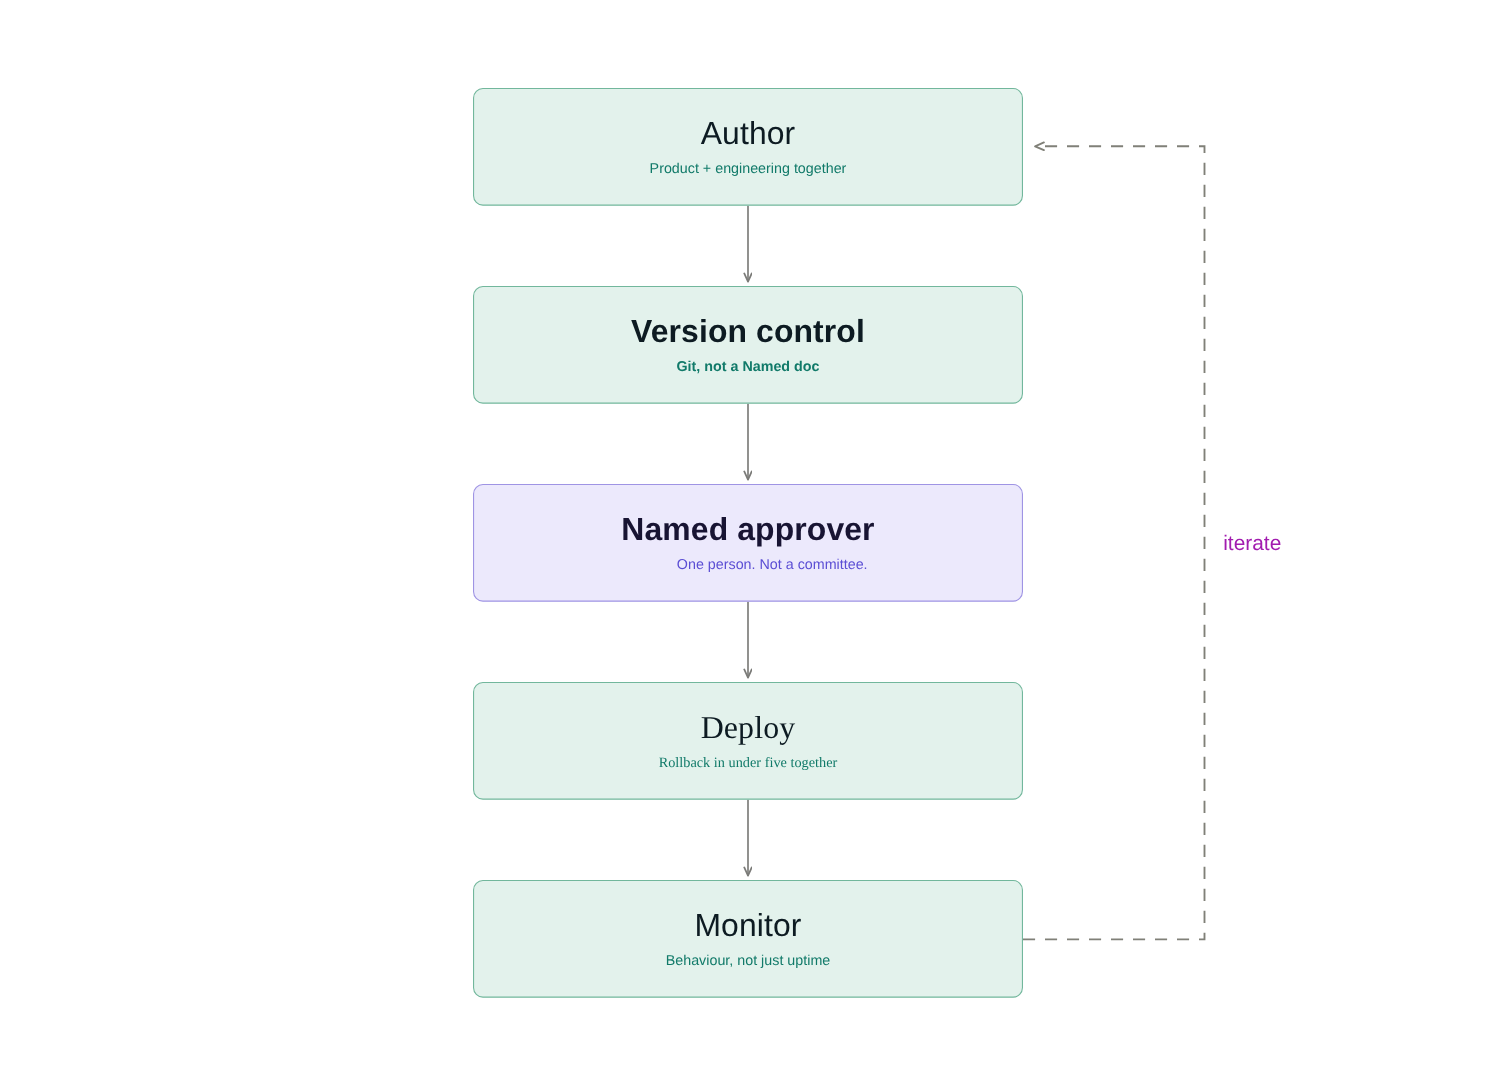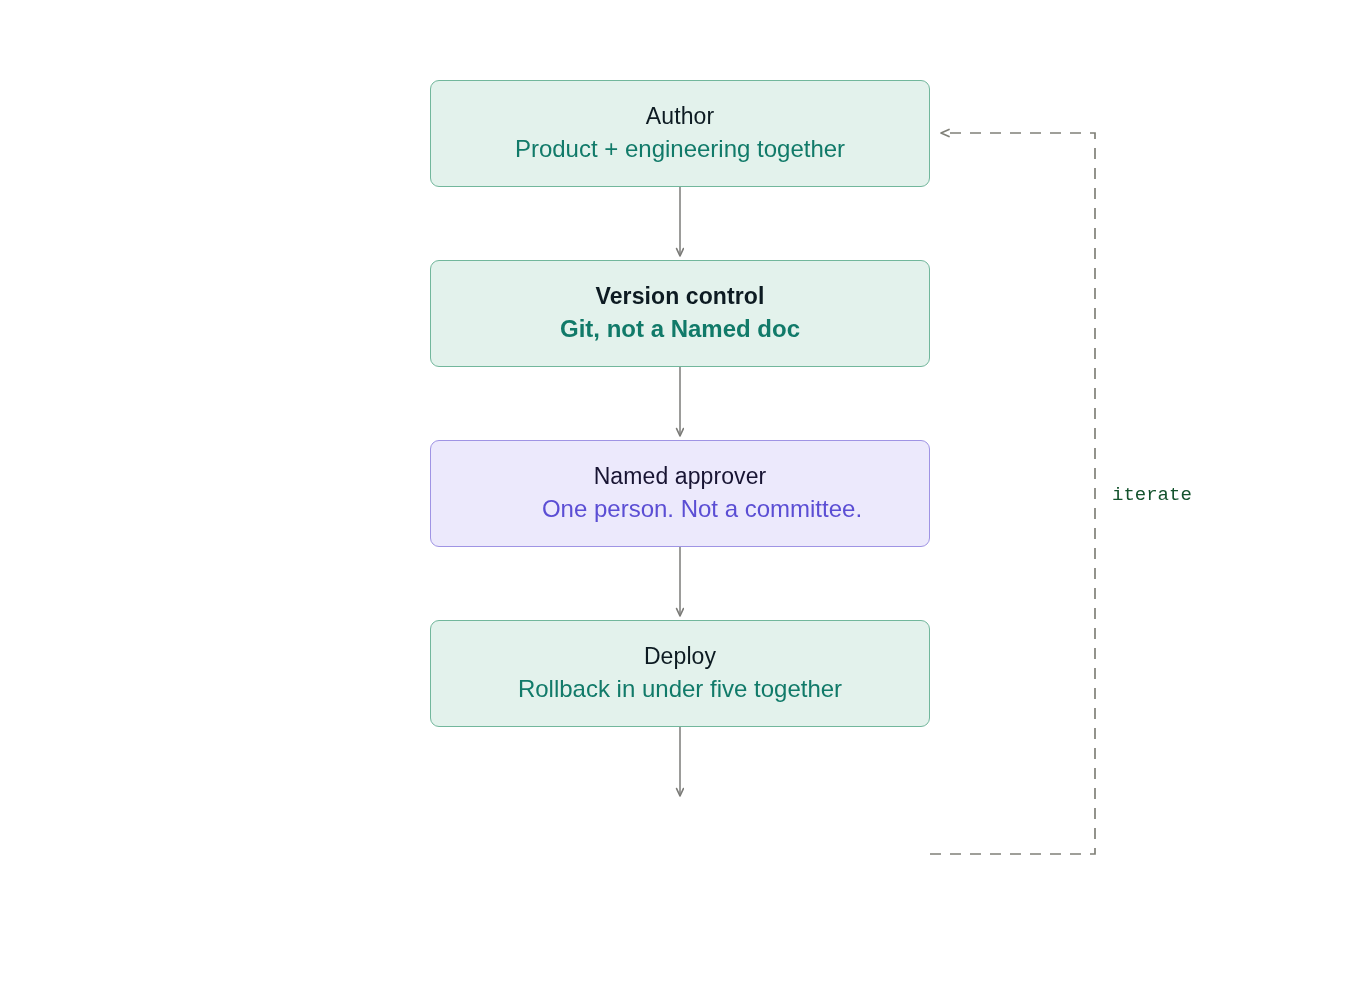--- a/index.html
+++ b/index.html
@@ -50,51 +50,50 @@
   .node.green {
     background: #e3f2ec;
     border-color: #72b79c;
   }
   .node.purple {
     background: #ece9fc;
     border-color: #9f94e4;
   }
 
   .node-title {
-    font-size: 23px;
+    font-size: 29px;
     line-height: 1.1;
     letter-spacing: 0.1px;
     margin-bottom: 7px;
     white-space: nowrap;
   }
   .node.green .node-title { color: #0d1b22; }
-  .node.purple .node-title { color: #181433; }
+  .node.purple .node-title { color: #181433; font-weight: bold; }
 
   .node-sub {
-    font-size: 24px;
+    font-size: 13px;
     line-height: 1.1;
     white-space: nowrap;
   }
   .node.green .node-sub { color: #117a69; }
   .node.purple .node-sub { color: #5b4ed4; margin-left: 44px; }
 
   .n0 { top: 80px; }
   .n1 { top: 260px; font-weight: bold; }
   .n2 { top: 440px; }
-  .n3 { top: 620px; }
+  .n3 { top: 620px; font-family: Liberation Serif, serif; }
   .n4 { top: 800px; }
 
   .edge-label {
     position: absolute;
     font-size: 19px;
-    color: #14532d;
+    color: #a21caf;
     white-space: nowrap;
     left: 1112px;
     top: 484px;
-    font-family: Liberation Mono, monospace;
   }
 </style>
 </head>
 <body>
 
 <div id="canvas">
 
   <svg id="edge-layer" viewBox="0 0 1360 988" width="1360" height="988" xmlns="http://www.w3.org/2000/svg">
     <defs>
       <marker id="arrow-solid" markerWidth="12" markerHeight="12" refX="8.6" refY="4" orient="auto" markerUnits="userSpaceOnUse">
@@ -136,16 +135,20 @@
   <div class="node purple n2">
     <div class="node-title">Named approver</div>
     <div class="node-sub">One person. Not a committee.</div>
   </div>
 
   <div class="node green n3">
     <div class="node-title">Deploy</div>
     <div class="node-sub">Rollback in under five together</div>
   </div>
 
+  <div class="node green n4">
+    <div class="node-title">Monitor</div>
+    <div class="node-sub">Behaviour, not just uptime</div>
+  </div>
 
   <div class="edge-label">iterate</div>
 
 </div>
 
 </body></html>

